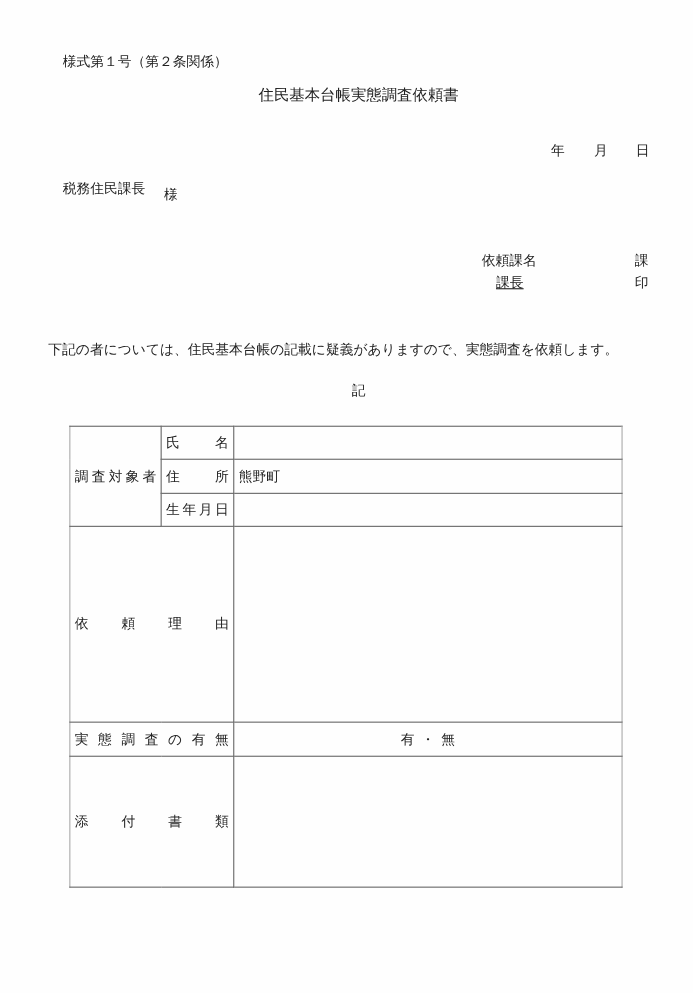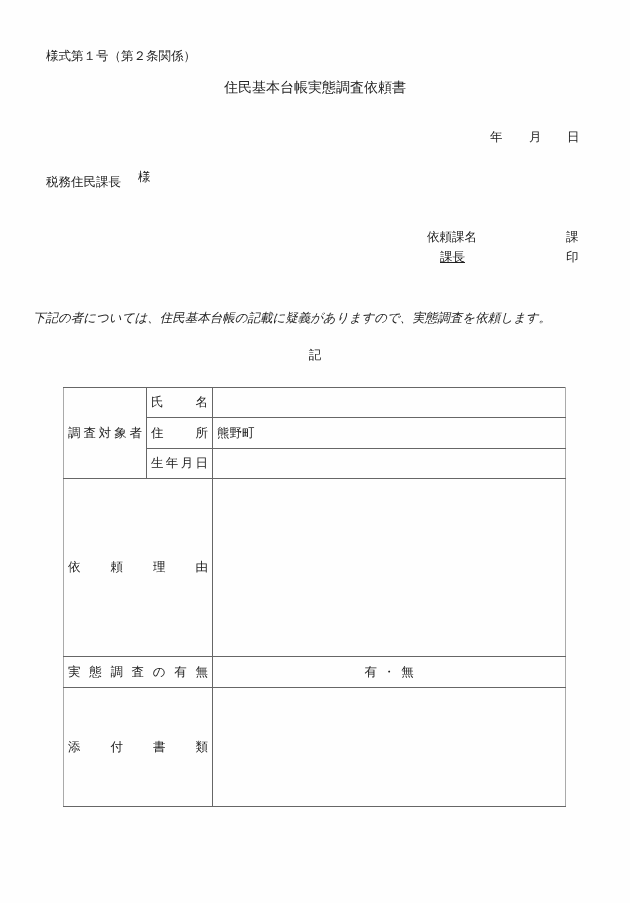--- a/index.html
+++ b/index.html
@@ -1,34 +1,34 @@
 <!DOCTYPE html>
 <html><head>
 <meta charset="utf-8">
 <style>
   html, body { margin: 0; padding: 0; background: #fefefe; }
   body {
     width: 630px; height: 903px; position: relative; overflow: hidden;
     font-family: "DejaVu Serif", "Liberation Serif", serif;
     color: #222; font-size: 12.5px;
   }
-  .abs { position: absolute; white-space: nowrap; line-height: 1; }
+  .abs { position: absolute; white-space: nowrap; line-height: 1; margin-left: 11px; }
   #form-no { left: 46px; top: 50px; }
   #doc-title { left: 0; width: 630px; top: 80px; text-align: center; font-size: 14px; }
   .date { top: 131px; }
   #date-year { left: 490px; }
   #date-month { left: 529px; }
   #date-day { left: 567px; }
-  #addressee { left: 46px; top: 176px; }
+  #addressee { left: 46px; top: 165px; }
   #addressee-honorific { left: 138px; top: 171px; }
   #req-dept-label { left: 427px; top: 231px; text-align: center; }
   #req-dept-suffix { left: 566px; top: 231px; }
   #chief-label { left: 440px; top: 251px; text-decoration: underline; }
   #seal-mark { left: 566px; top: 251px; }
-  #body-text { left: 0; width: 584px; top: 312px; text-align: center; font-style: italic; }
+  #body-text { left: 0; width: 584px; top: 312px; text-align: center; }
   #ki { left: 0; width: 630px; top: 349px; text-align: center; }
 
   table#form-table {
     position: absolute; left: 63px; top: 387px; width: 503px;
     border-collapse: collapse; table-layout: fixed;
     border: 1.5px solid #aaa;
   }
   #form-table td {
     border: 1px solid #666; padding: 0 4px; font-size: 12.5px;
     vertical-align: middle; white-space: nowrap;

